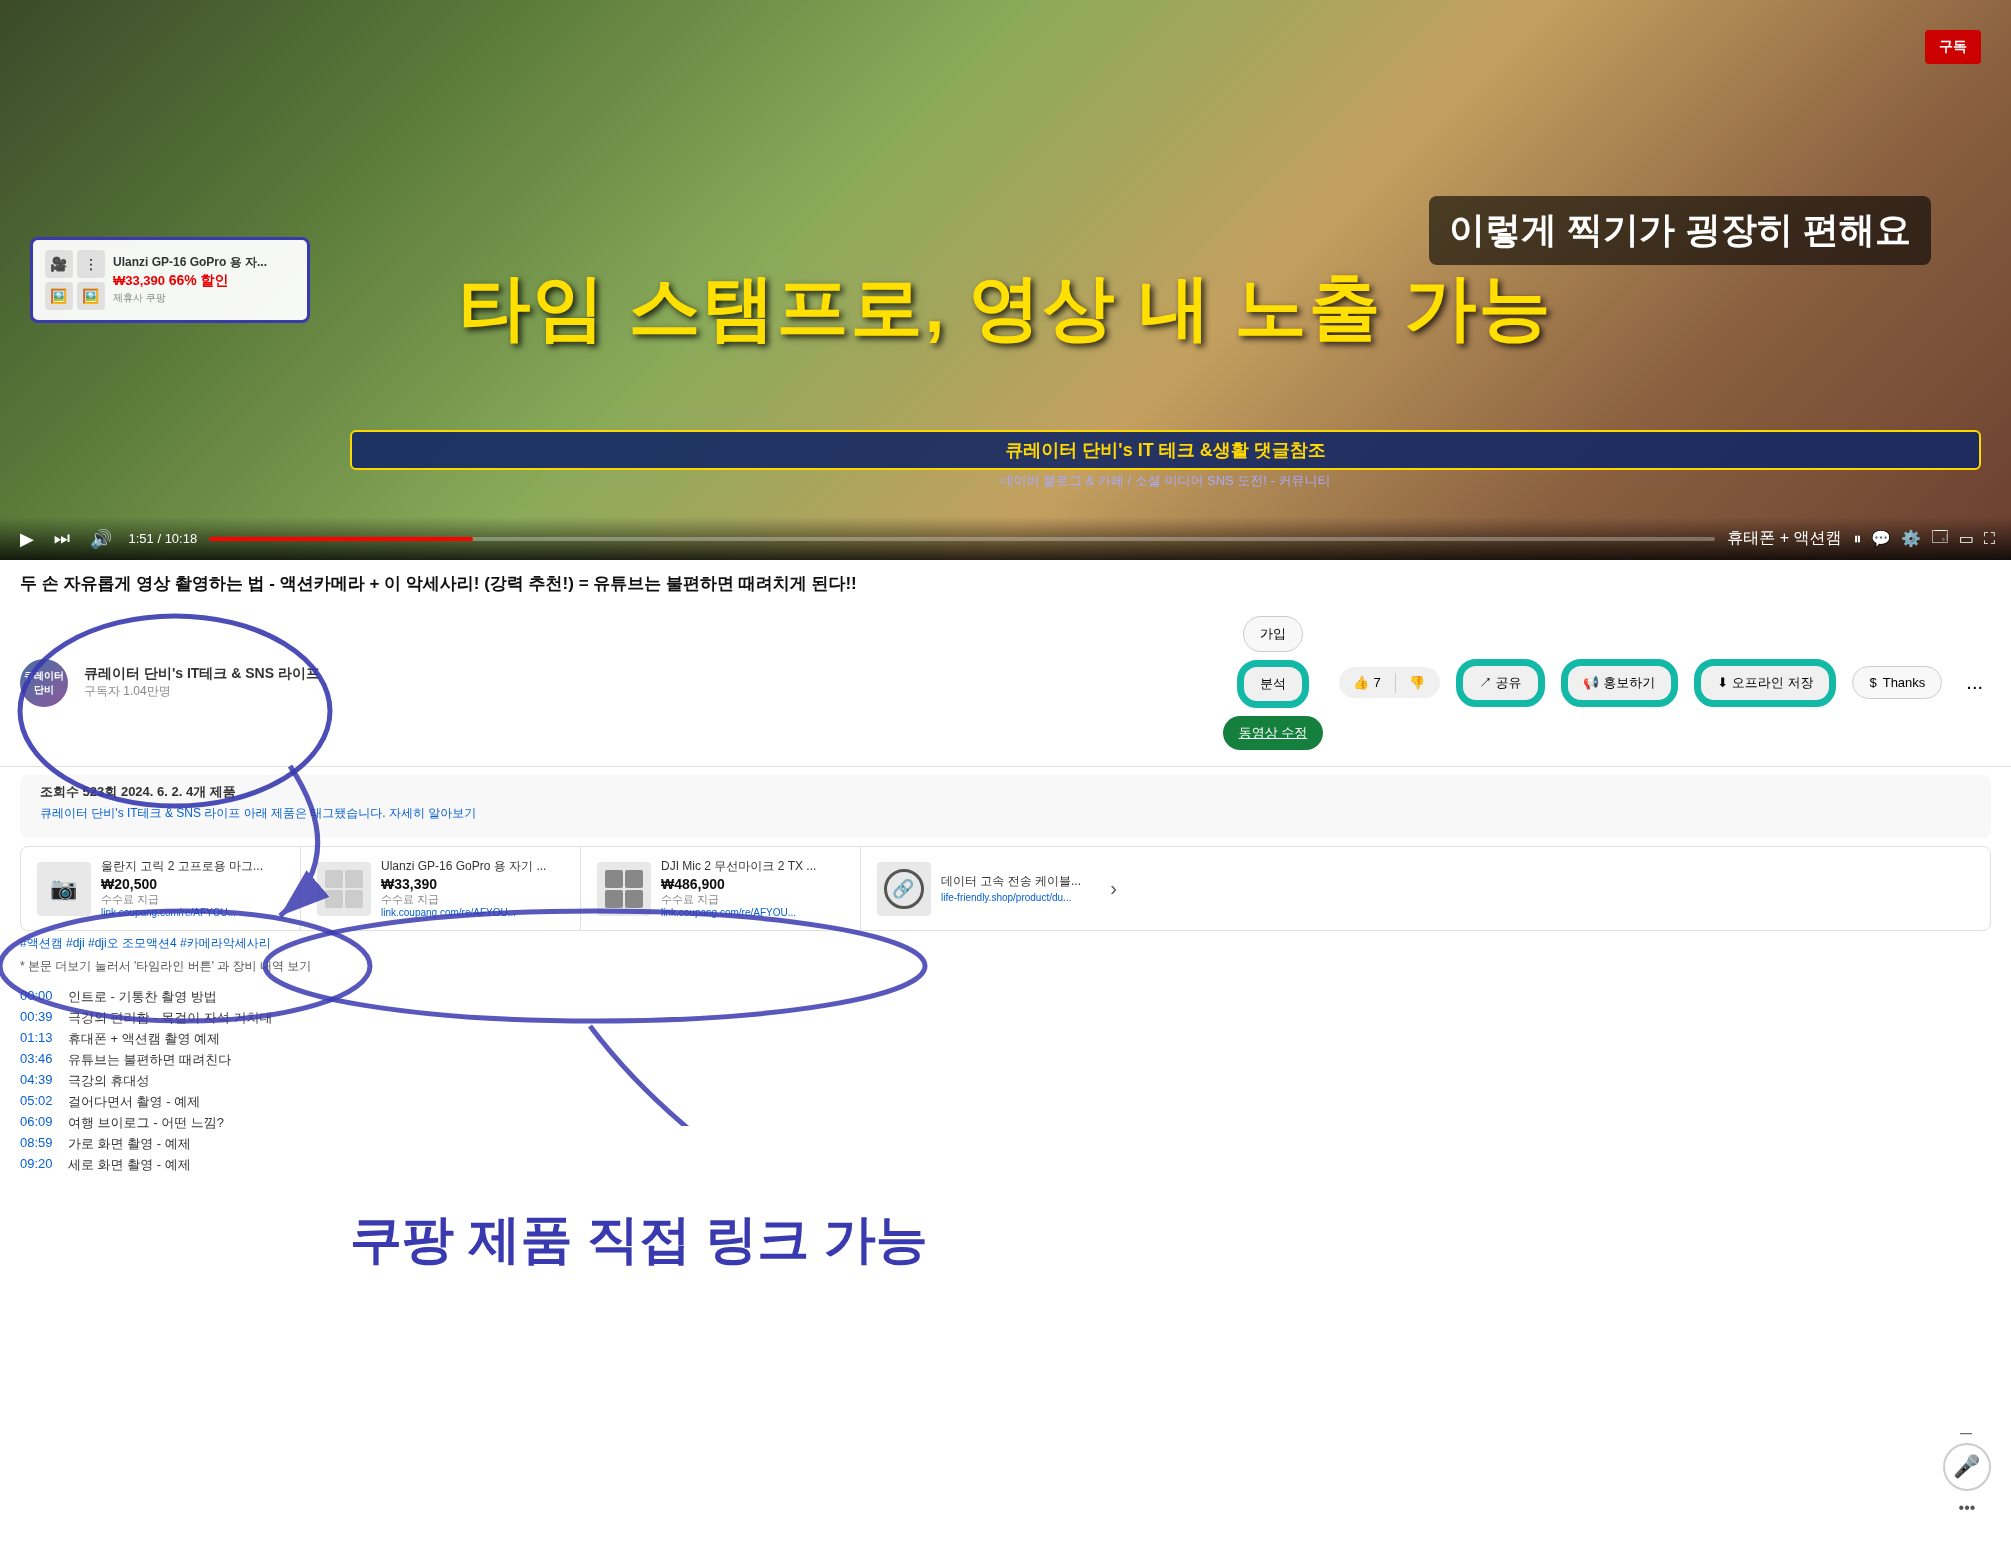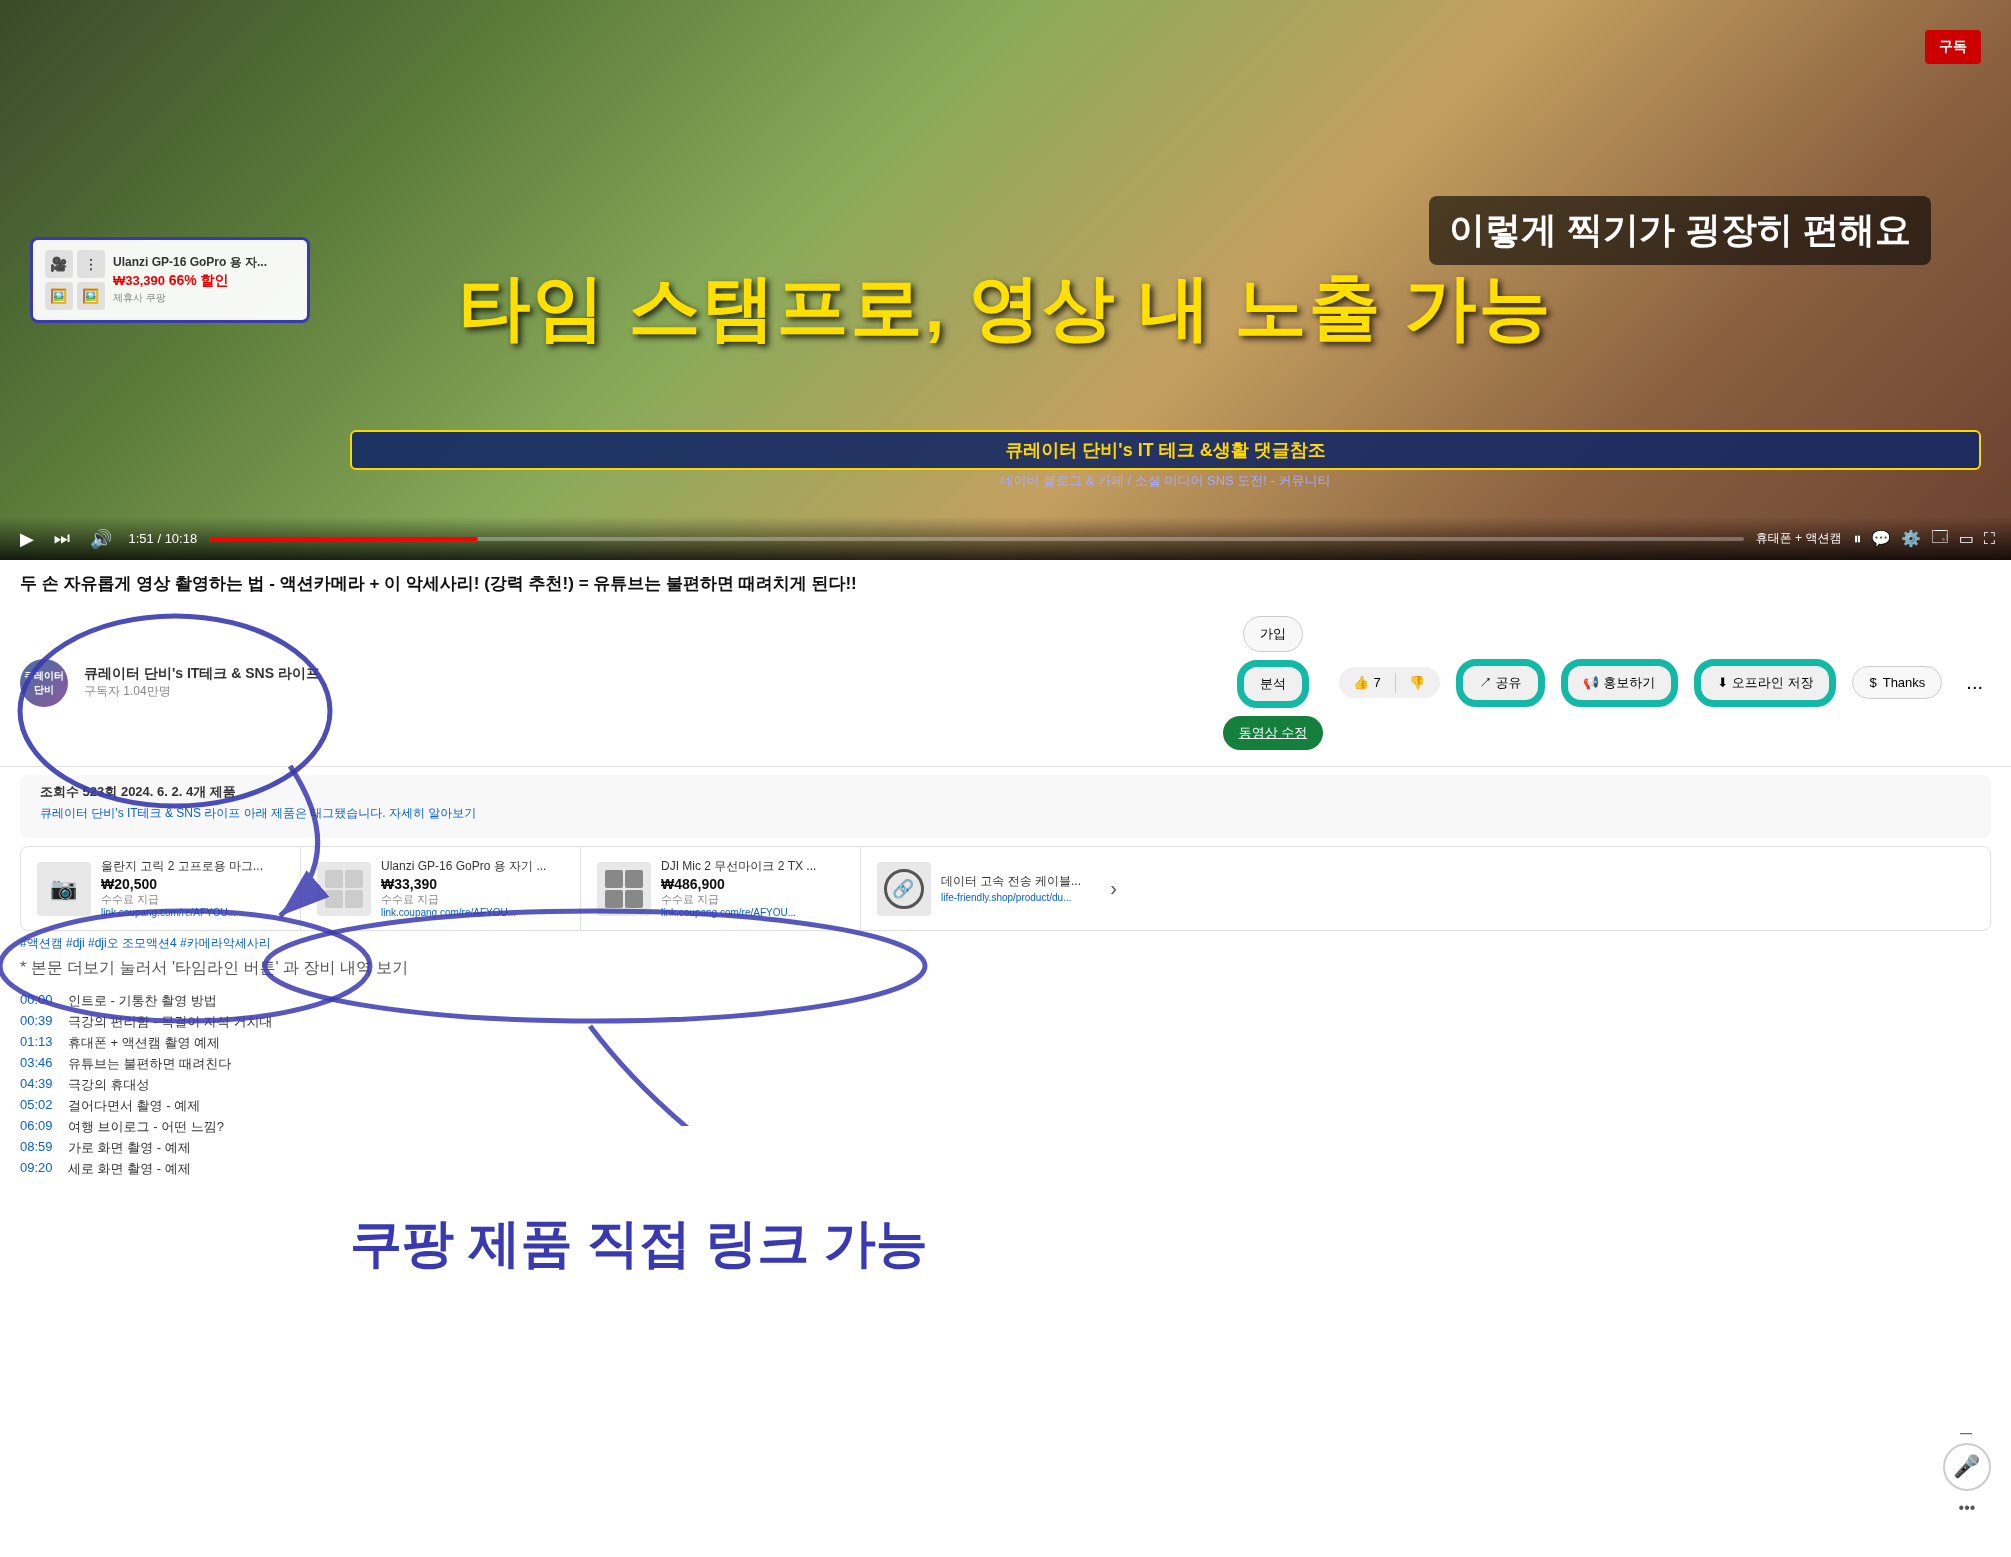--- a/index.html
+++ b/index.html
@@ -543,21 +543,21 @@
     <div class="video-controls">
       <button class="control-btn">▶</button>
       <button class="control-btn">⏭</button>
       <button class="control-btn">🔊</button>
       <span class="time-display">
         <span>1:51</span> / <span>10:18</span>
       </span>
       <div class="progress-bar-container">
         <div class="progress-bar-fill" style="width: 17.5%;"></div>
       </div>
-      <span style="color:white; font-size:12px;">휴태폰 + 액션캠</span>
+      <span style="color:white; font-size:16px;">휴태폰 + 액션캠</span>
       <div class="control-icons-right">
         <span class="control-icon">⏸</span>
         <span class="control-icon">💬</span>
         <span class="control-icon">⚙️</span>
         <span class="control-icon">🗔</span>
         <span class="control-icon">▭</span>
         <span class="control-icon">⛶</span>
       </div>
     </div>
   </div>
@@ -691,21 +691,21 @@
           <polygon points="0 0, 10 3.5, 0 7" fill="#3a3ab0"></polygon>
         </marker>
       </defs>
     </svg>
   </div>
 
   <div class="tags-section">
     <span>#액션캠 #dji #dji오 조모액션4 #카메라악세사리</span>
   </div>
 
-  <div style="padding: 2px 20px; font-size: 16px; color: #555;">
+  <div style="padding: 2px 20px; font-size: 12px; color: #555;">
     <span>* 본문 더보기 눌러서 '타임라인 버튼' 과 장비 내역 보기</span>
   </div>
 
   <div class="timestamp-section">
     <div class="timestamp-item">
       <span class="timestamp-time">00:00</span>
       <span class="timestamp-label">인트로 - 기통찬 촬영 방법</span>
     </div>
     <div class="timestamp-item">
       <span class="timestamp-time">00:39</span>

